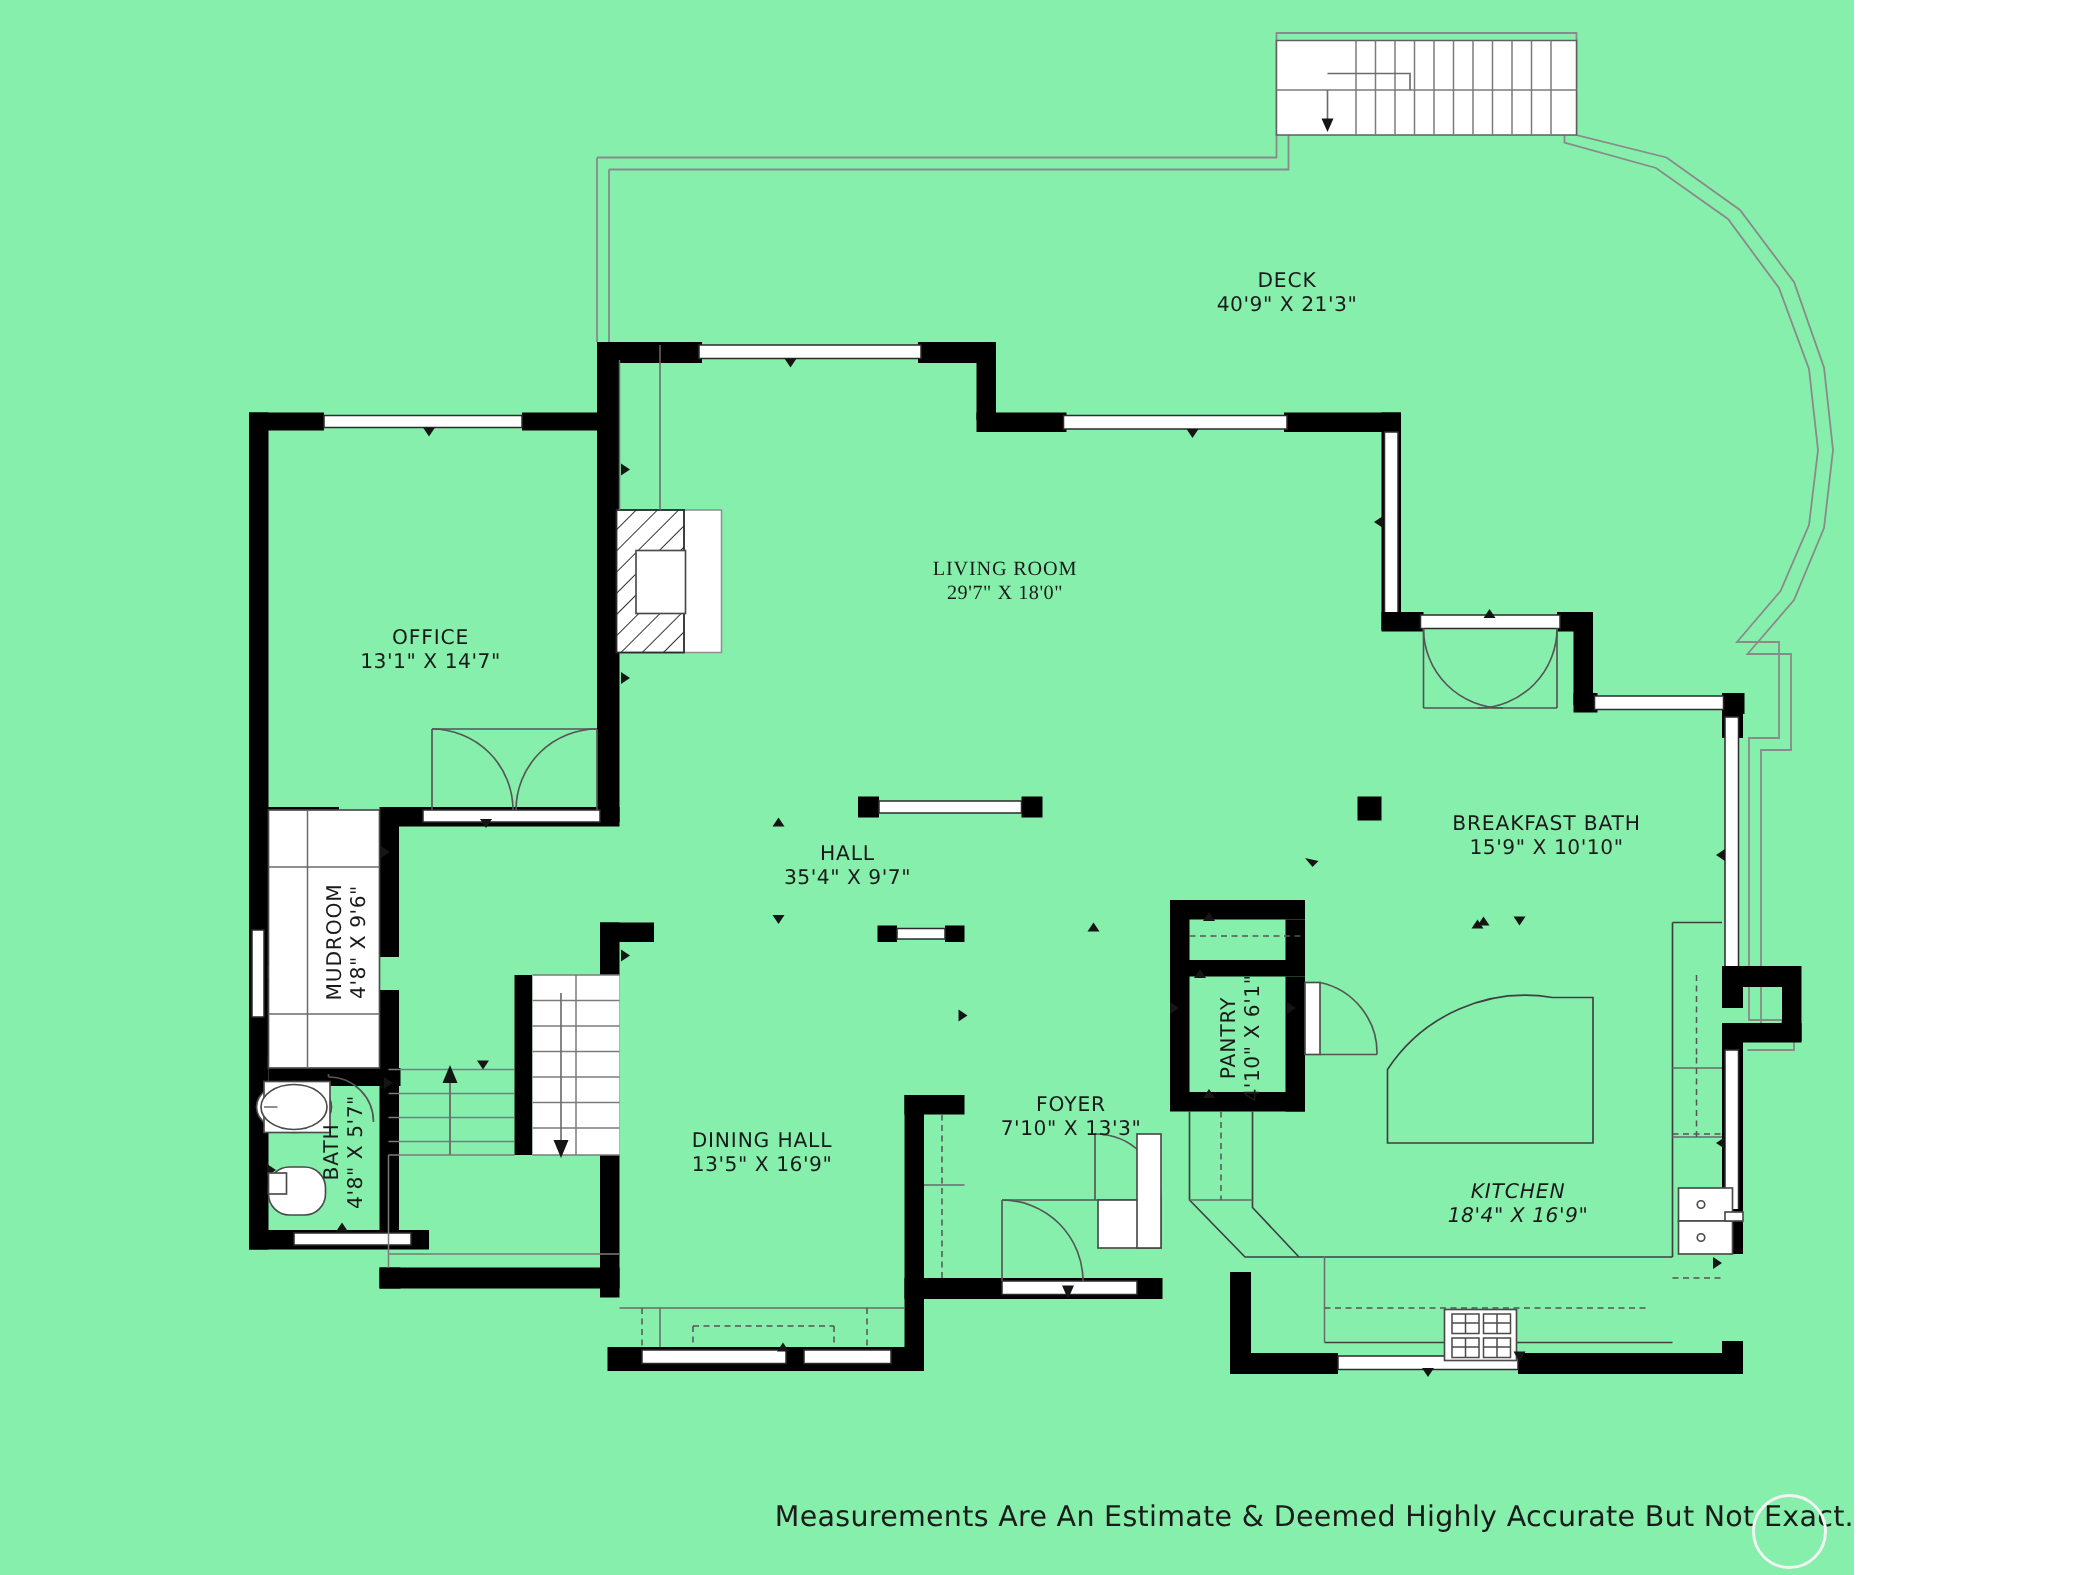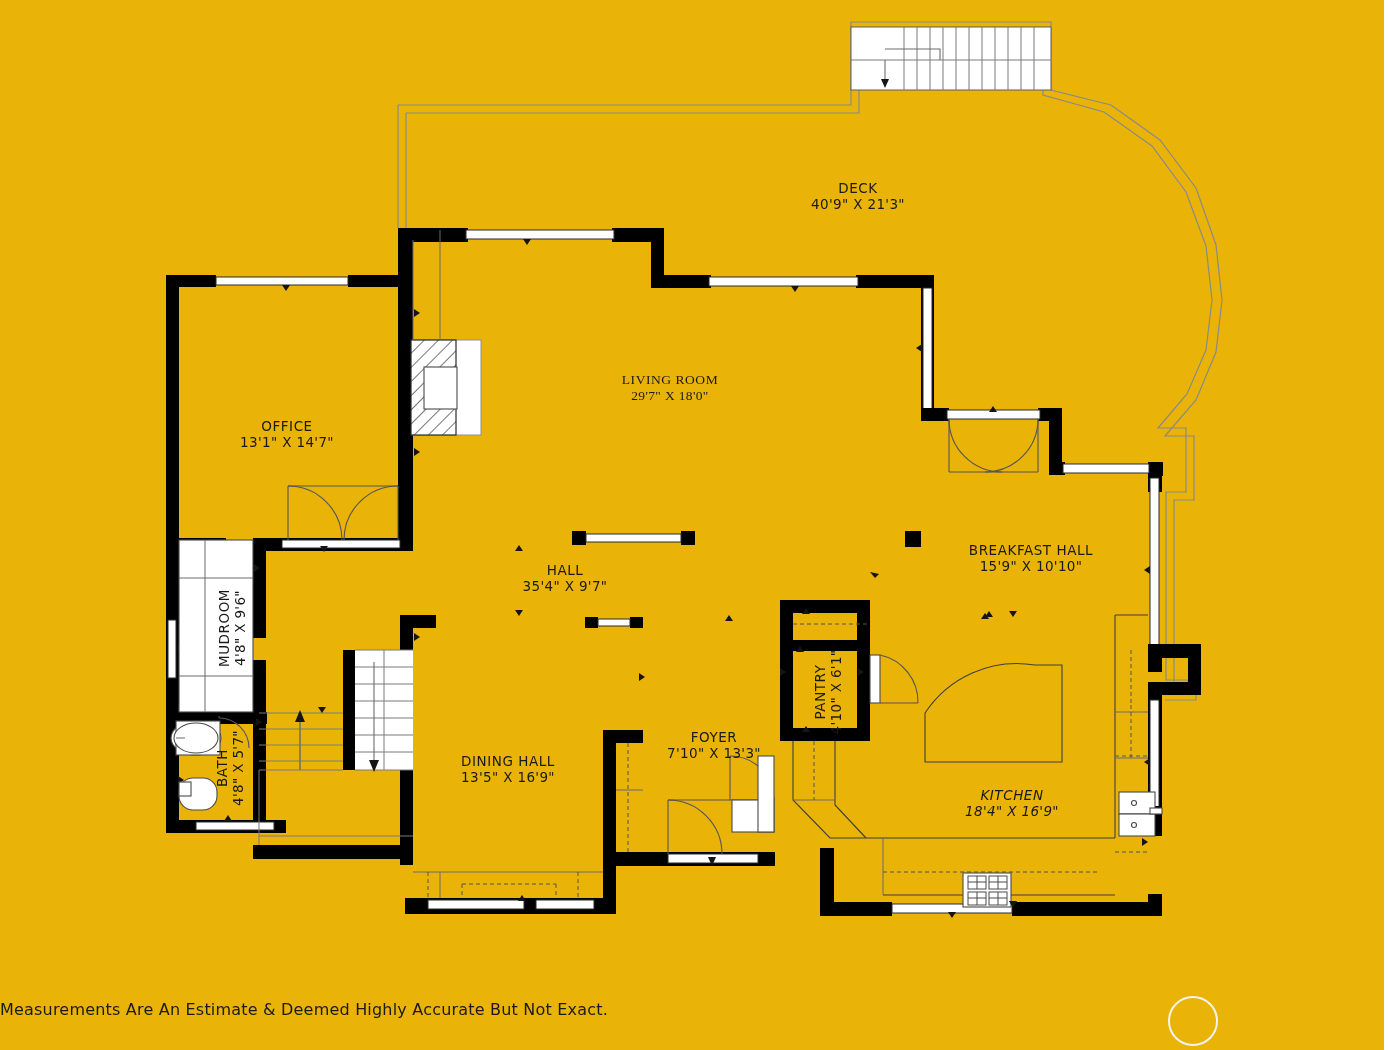--- a/index.html
+++ b/index.html
@@ -3,21 +3,21 @@
 <meta charset="utf-8">
 <title>Floor Plan</title>
 <style>
   html,body{margin:0;padding:0;background:#ffffff;}
   body{
     width:1400px;height:1050px;
     font-family:"DejaVu Sans","Liberation Sans",sans-serif;
     overflow:hidden;
     position:relative;
   }
-  #plan-root{position:relative;width:1384px;height:1050px;background:#eab308;}
+  #plan-root{position:relative;width:1236px;height:1050px;background:#86efac;}
   svg#floorplan{display:block;width:1400px;height:1050px;}
 
   .wall      {fill:#000000;}
   .thinline  {fill:none;stroke:#3f3f3f;stroke-width:1.1;}
   .thinline2 {fill:none;stroke:#6a6a6a;stroke-width:1;}
   .deckline  {fill:none;stroke:#8a8a8a;stroke-width:1.2;}
   .dash      {fill:none;stroke:#555;stroke-width:1;stroke-dasharray:4 3;}
   .fixture   {fill:#ffffff;stroke:#4a4a4a;stroke-width:1.1;}
   .swing     {fill:none;stroke:#555;stroke-width:1.1;}
   .stairline {fill:none;stroke:#7b7b7b;stroke-width:1;}
@@ -34,21 +34,21 @@
     line-height:1.22;
     white-space:nowrap;
     user-select:none;
   }
   .room-label .rl-name{display:block;font-size:13.5px;letter-spacing:.55px;font-weight:400;}
   .room-label .rl-dim {display:block;font-size:13.5px;letter-spacing:.35px;font-weight:400;}
   .rot-flat{transform:translate(-50%,-50%);}
 
   #disclaimer{
     position:absolute;left:0;right:0;top:1000px;
-    text-align:left;font-size:16px;color:#1b1b1b;
+    text-align:right;font-size:19px;color:#1b1b1b;
     letter-spacing:.2px;
   }
   #watermark{
     position:absolute;left:1168px;top:996px;
     width:46px;height:46px;border-radius:50%;
     border:2px solid #f3f3f3;
   }
 </style>
 </head>
 <body>
@@ -392,21 +392,21 @@
     <span class="rl-name">LIVING ROOM</span>
     <span class="rl-dim">29'7" X 18'0"</span>
   </div>
 
   <div class="room-label" style="left:287px;top:434px;position:absolute;transform:translate(-50%,-50%);text-align:center;">
     <span class="rl-name">OFFICE</span>
     <span class="rl-dim">13'1" X 14'7"</span>
   </div>
 
   <div class="room-label" style="left:1031px;top:558px;position:absolute;transform:translate(-50%,-50%);">
-    <span class="rl-name">BREAKFAST HALL</span>
+    <span class="rl-name">BREAKFAST BATH</span>
     <span class="rl-dim">15'9" X 10'10"</span>
   </div>
 
   <div class="room-label" style="left:565px;top:578px;position:absolute;transform:translate(-50%,-50%);">
     <span class="rl-name">HALL</span>
     <span class="rl-dim">35'4" X 9'7"</span>
   </div>
 
   <div class="room-label" style="left:232px;top:628px;position:absolute;transform:translate(-50%,-50%) rotate(-90deg);">
     <span class="rl-name">MUDROOM</span>

